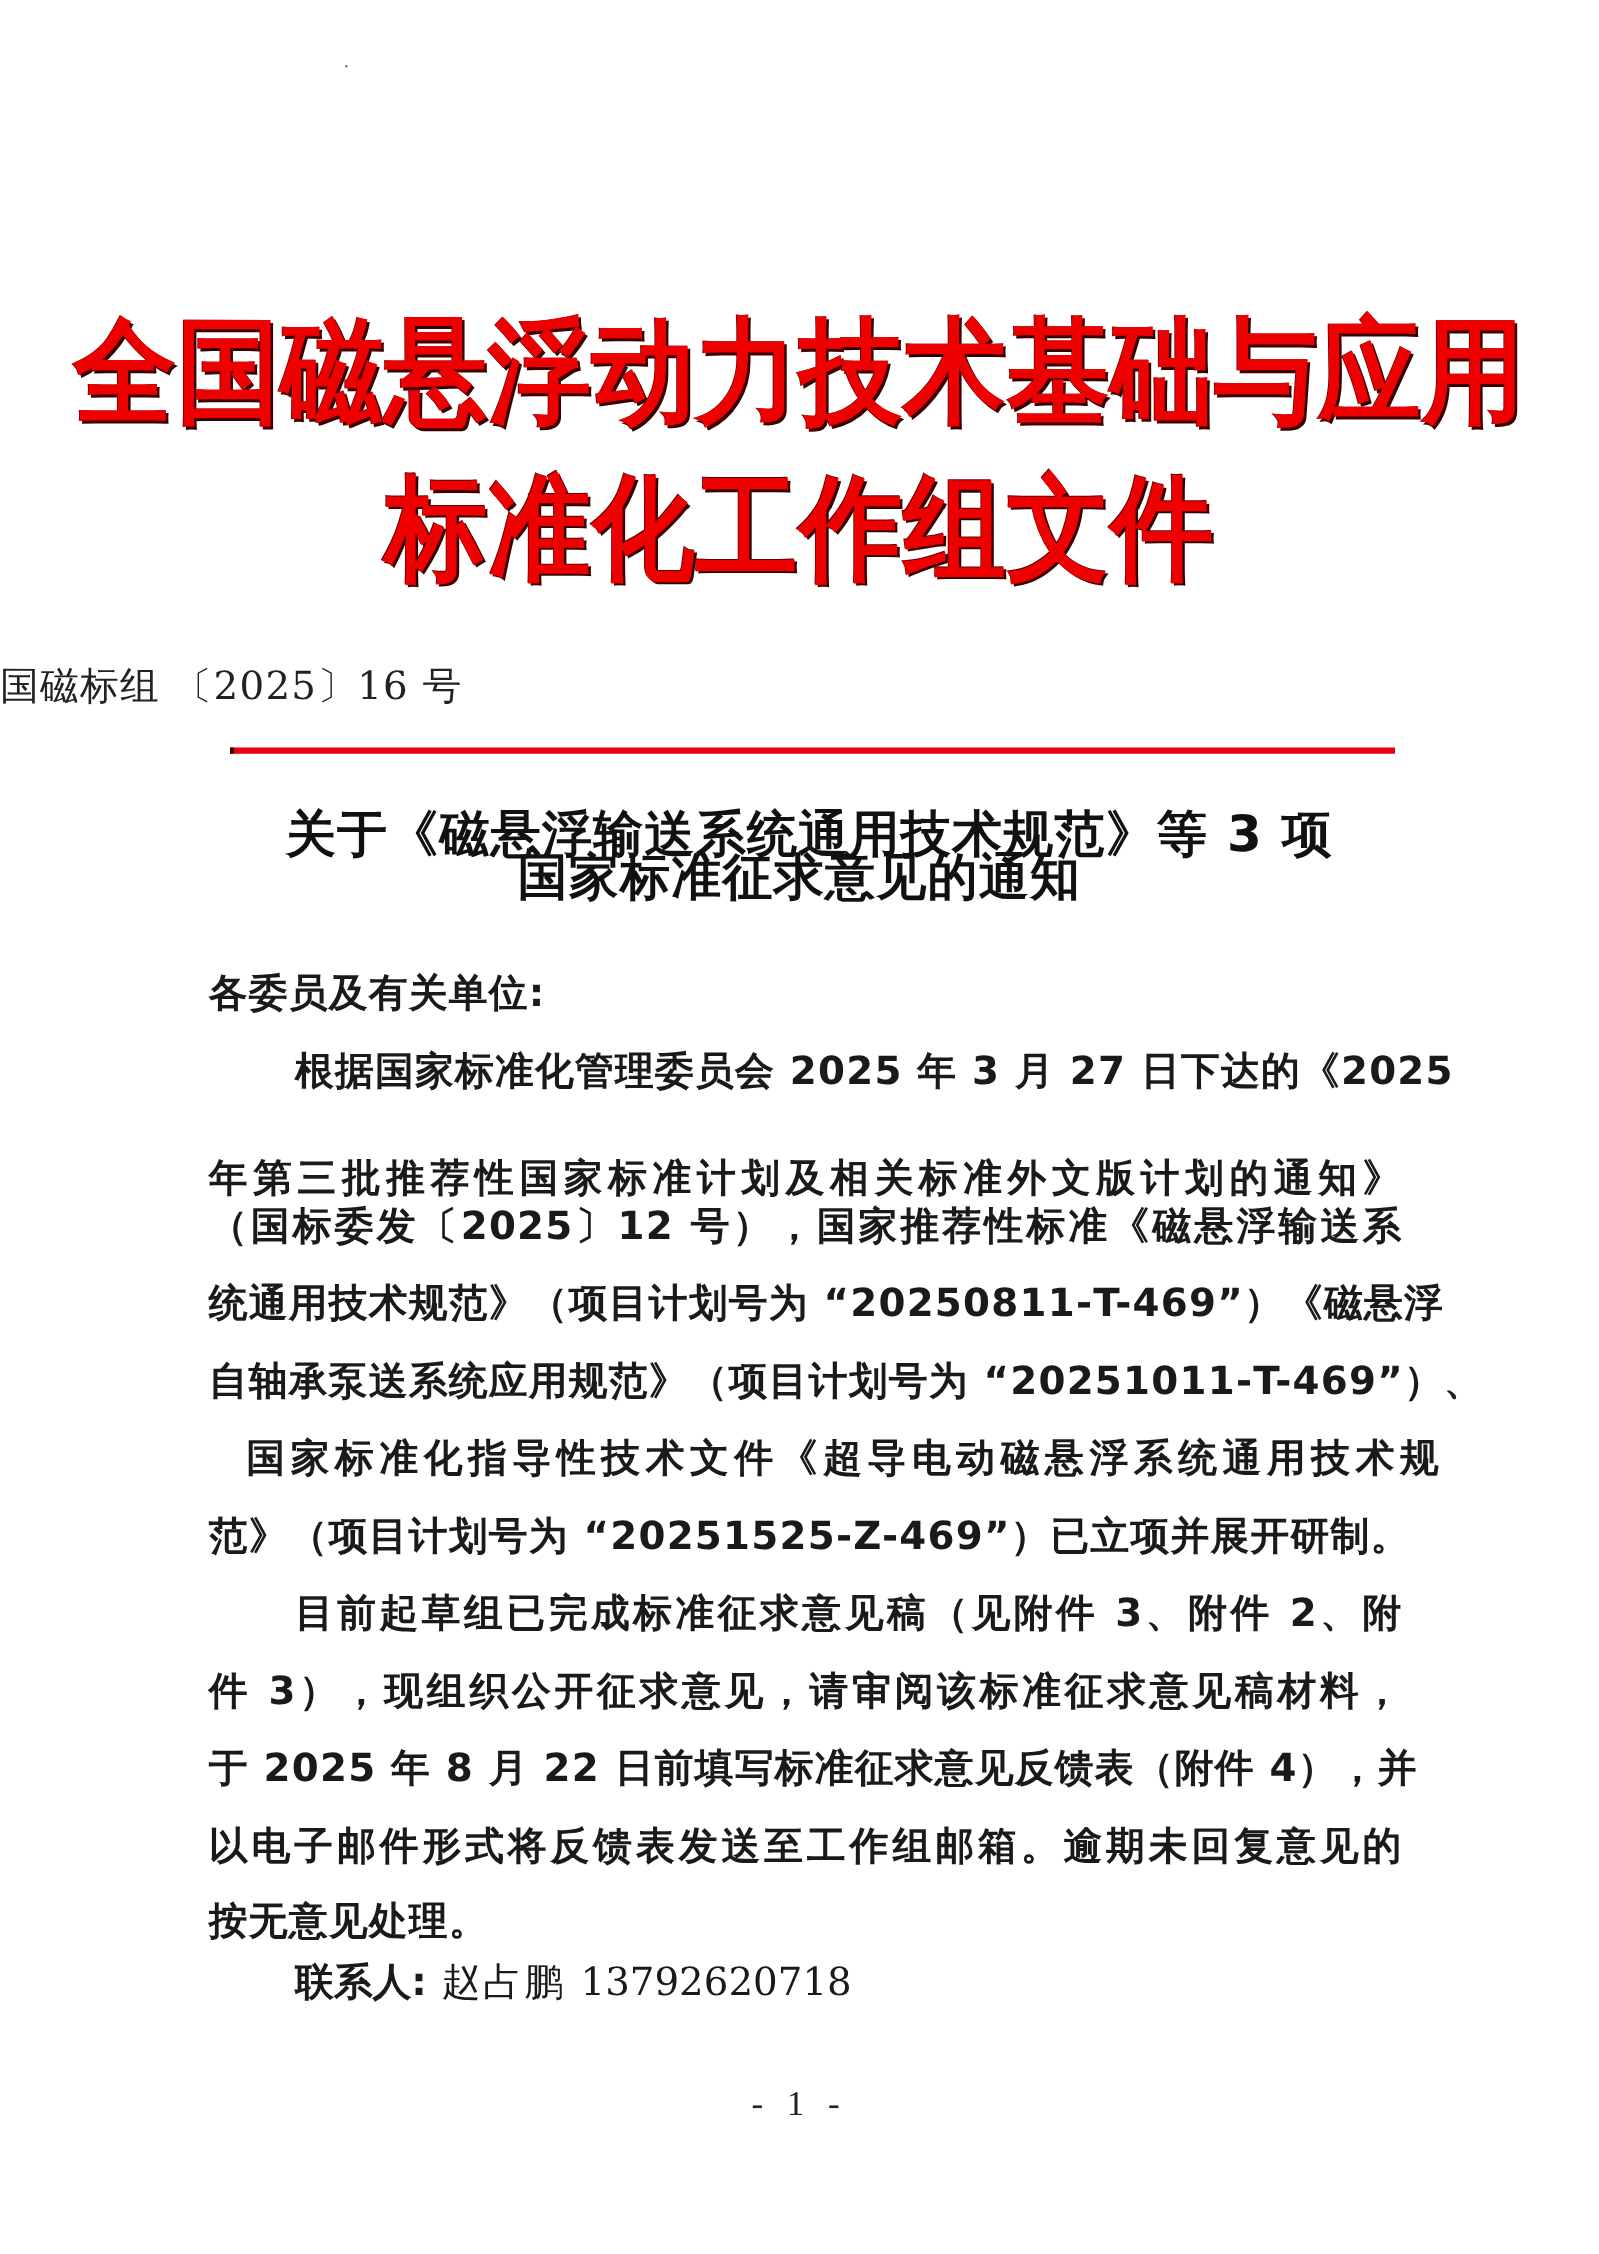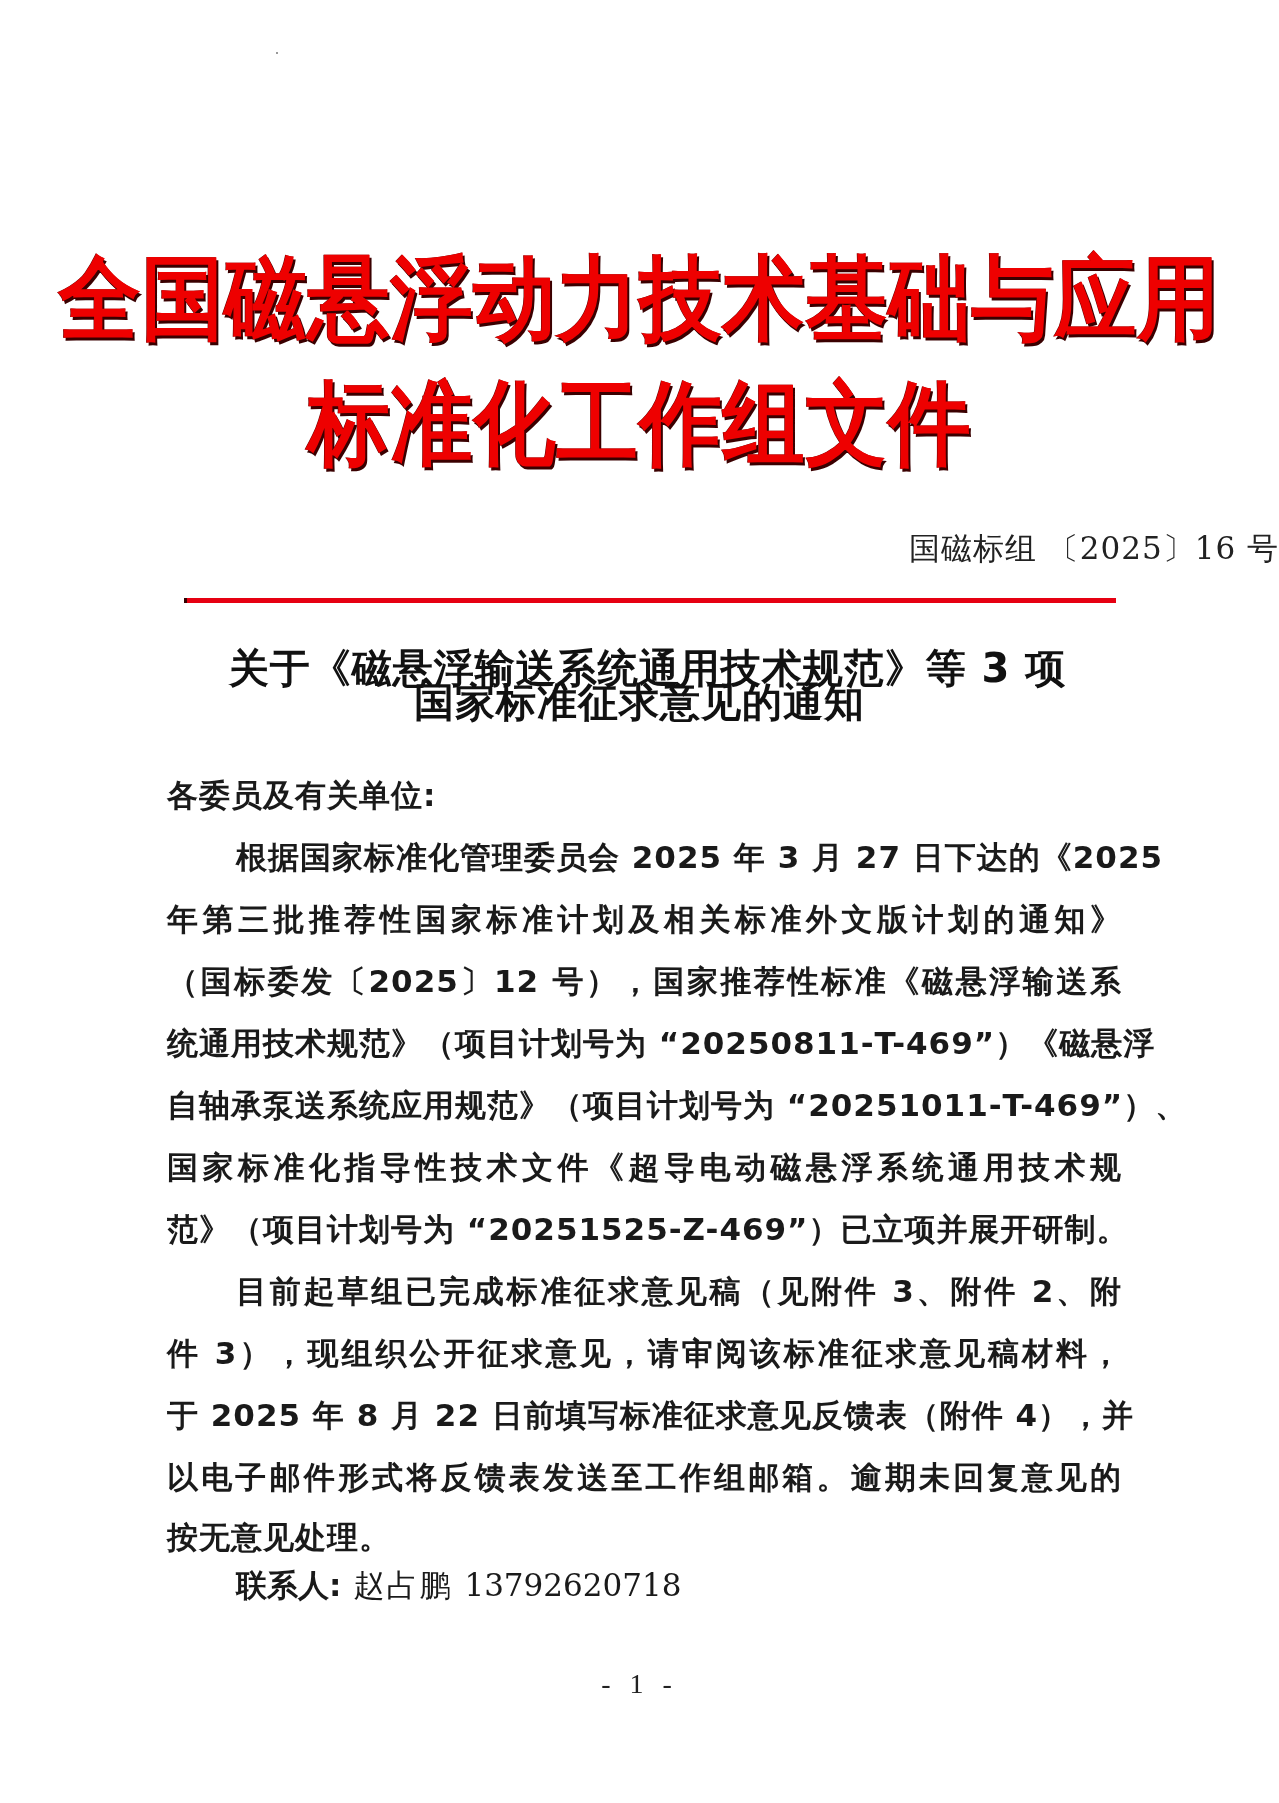--- a/index.html
+++ b/index.html
@@ -42,21 +42,21 @@
       text-shadow: 2px 2px 0 #3a0000, -0.5px -0.5px 0 #600000;
       transform: scaleY(1.12);
       transform-origin: center top;
     }
     .red-header.l1 { top: 253px; }
     .red-header.l2 { top: 378px; }
     .doc-number {
       position: absolute;
       left: 0; width: 1279px;
       top: 528px;
-      text-align: right;
+      text-align: left;
       font-size: 31px;
       color: #222;
       letter-spacing: 1px;
     }
     .red-rule {
       position: absolute;
       left: 184px;
       top: 598px;
       width: 932px;
       height: 5px;
@@ -129,25 +129,25 @@
   <div class="doc-number">国磁标组 〔2025〕16 号</div>
 
   <div class="red-rule"></div>
 
   <div class="notice-title t1">关于《磁悬浮输送系统通用技术规范》等 3 项</div>
   <div class="notice-title t2">国家标准征求意见的通知</div>
 
   <div class="body-text" style="top:780px;">各委员及有关单位:</div>
 
   <div class="body-text indent justify-line" style="top:842px; width:886px;">根据国家标准化管理委员会 2025 年 3 月 27 日下达的《2025</div>
-  <div class="body-text justify-line" style="top:904px;">年第三批推荐性国家标准计划及相关标准外文版计划的通知》</div>
+  <div class="body-text justify-line" style="top:928px;">年第三批推荐性国家标准计划及相关标准外文版计划的通知》</div>
   <div class="body-text justify-line" style="top:966px;">（国标委发〔2025〕12 号），国家推荐性标准《磁悬浮输送系</div>
   <div class="body-text justify-line" style="top:1028px;">统通用技术规范》（项目计划号为 “20250811-T-469”）《磁悬浮</div>
   <div class="body-text justify-line" style="top:1090px;">自轴承泵送系统应用规范》（项目计划号为 “20251011-T-469”）、</div>
-  <div class="body-text justify-line" style="top:1152px;">国家标准化指导性技术文件《超导电动磁悬浮系统通用技术规</div>
+  <div class="body-text justify-line" style="top:1152px;margin-left:30px;">国家标准化指导性技术文件《超导电动磁悬浮系统通用技术规</div>
   <div class="body-text" style="top:1214px;">范》（项目计划号为 “20251525-Z-469”）已立项并展开研制。</div>
 
   <div class="body-text indent justify-line" style="top:1276px; width:886px;">目前起草组已完成标准征求意见稿（见附件 3、附件 2、附</div>
   <div class="body-text justify-line" style="top:1338px;">件 3），现组织公开征求意见，请审阅该标准征求意见稿材料，</div>
   <div class="body-text justify-line" style="top:1400px;">于 2025 年 8 月 22 日前填写标准征求意见反馈表（附件 4），并</div>
   <div class="body-text justify-line" style="top:1462px;">以电子邮件形式将反馈表发送至工作组邮箱。逾期未回复意见的</div>
   <div class="body-text" style="top:1522px;">按无意见处理。</div>
 
   <div class="contact">
     <span class="label">联系人:</span><span class="name">赵占鹏</span><span class="phone">13792620718</span>

